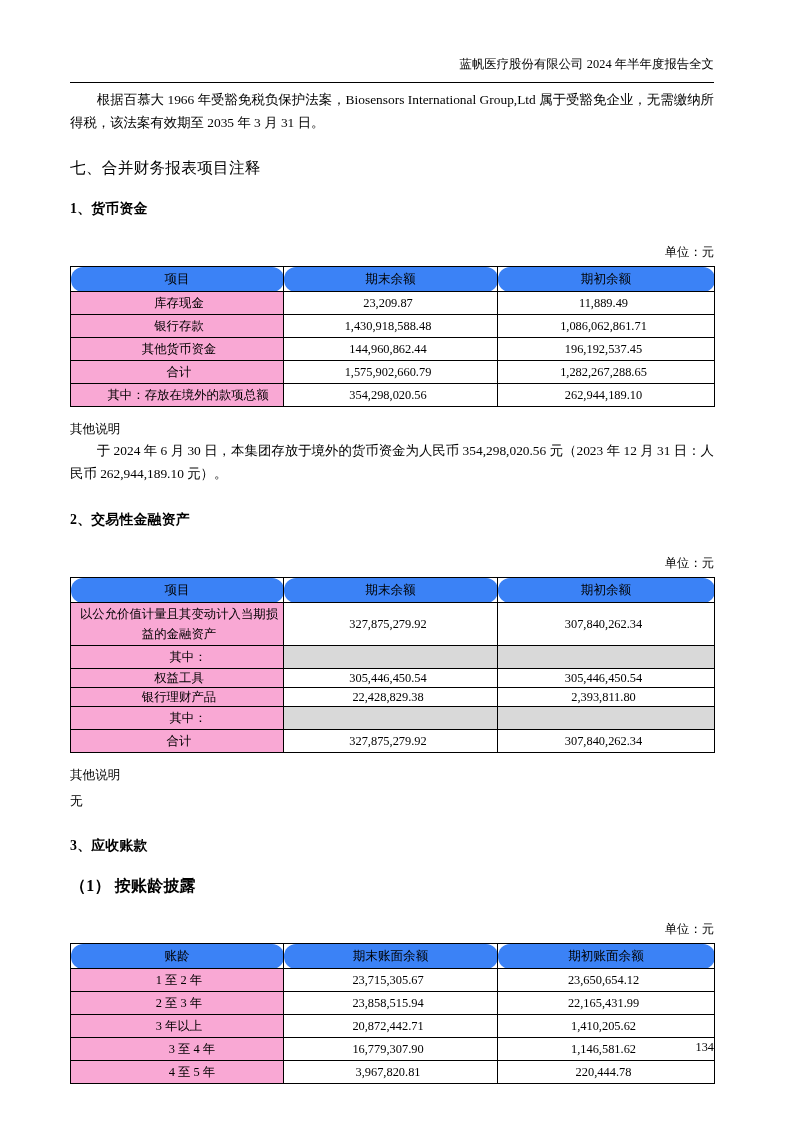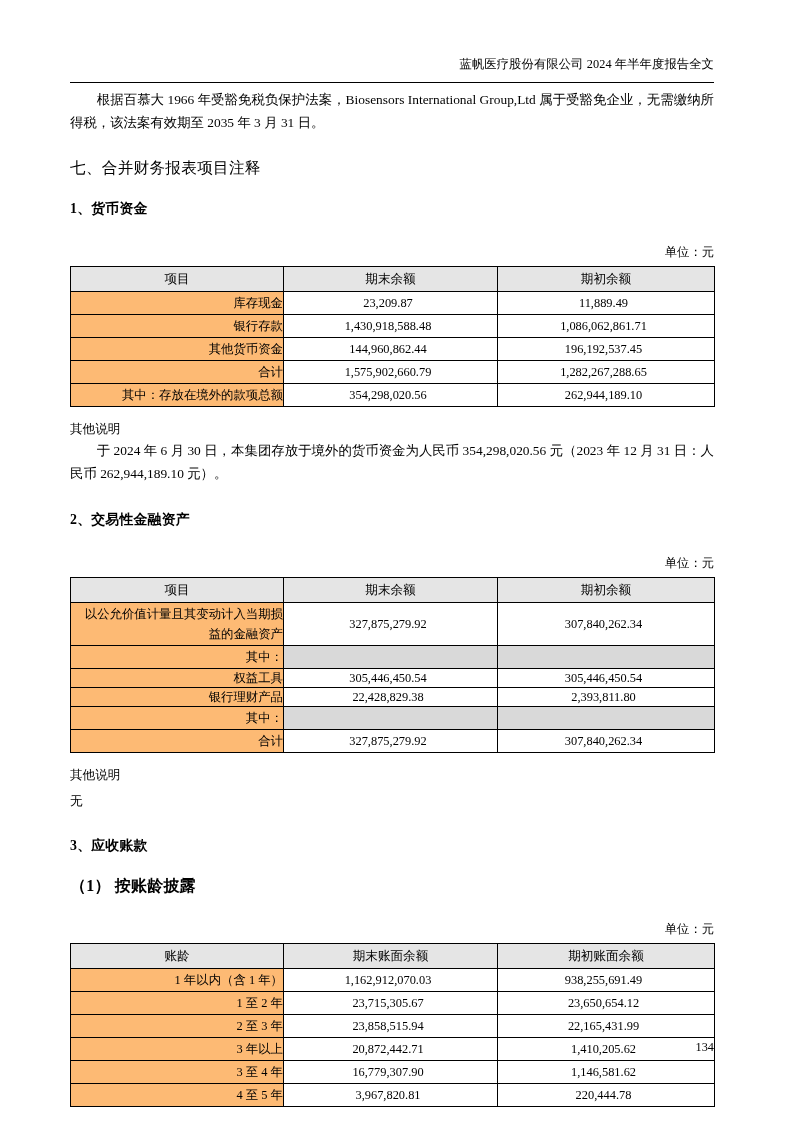--- a/index.html
+++ b/index.html
@@ -97,28 +97,29 @@
     table-layout: fixed;
     font-size: 12.4px;
   }
   table.fin td, table.fin th {
     border: 1px solid #000000;
     padding: 0;
     vertical-align: middle;
     font-weight: normal;
   }
   table.fin th {
-    background: #e5e5e5;
+    background: #3b82f6;
     text-align: center;
     height: 24px;
     font-size: 12.6px;
+    border-radius: 12px;
   }
   td.lbl {
-    background: #fdba74;
-    text-align: right;
+    background: #f9a8d4;
+    text-align: center;
     padding-left: 4px !important;
     height: 22px;
     line-height: 15px;
   }
   td.lbl.ind  { padding-left: 22px !important; }
   td.lbl.ind2 { padding-left: 30px !important; }
   td.num {
     background: #ffffff;
     text-align: center;
     padding-right: 5px !important;
@@ -298,25 +299,20 @@
         </colgroup>
       <thead>
         <tr>
           <th>账龄</th>
           <th>期末账面余额</th>
           <th>期初账面余额</th>
         </tr>
       </thead>
       <tbody>
         <tr>
-          <td class="lbl">1 年以内（含 1 年）</td>
-          <td class="num">1,162,912,070.03</td>
-          <td class="num">938,255,691.49</td>
-        </tr>
-        <tr>
           <td class="lbl">1 至 2 年</td>
           <td class="num">23,715,305.67</td>
           <td class="num">23,650,654.12</td>
         </tr>
         <tr>
           <td class="lbl">2 至 3 年</td>
           <td class="num">23,858,515.94</td>
           <td class="num">22,165,431.99</td>
         </tr>
         <tr>

